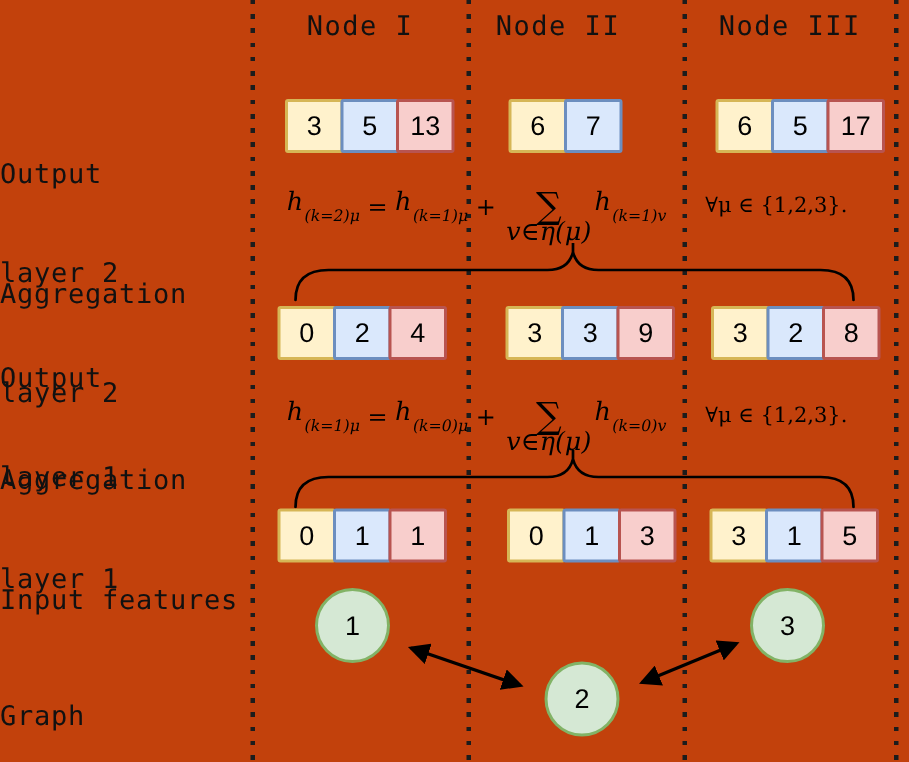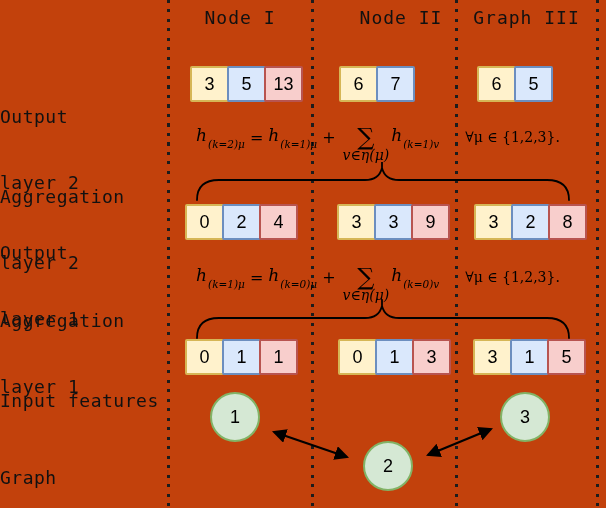--- a/index.html
+++ b/index.html
@@ -32,21 +32,21 @@
   .formula{position:absolute;left:178px;width:400px;height:54px;
            display:flex;align-items:center;justify-content:center;
            font-family:"DejaVu Serif",serif;font-size:16px;color:#000;}
   .formula .var{font-style:italic;font-size:17px;}
   .formula .ss{display:inline-flex;flex-direction:row;vertical-align:-7px;
                font-size:10.5px;line-height:10.5px;margin-left:1px;font-style:italic;}
   .formula .ss sup,.formula .ss sub{display:block;position:static;font-size:10.5px;line-height:10.5px;}
   .formula .op{margin:0 5px;}
   .formula .sum{display:inline-flex;flex-direction:column;align-items:center;margin:14px 2px 0 2px;}
   .formula .sigma{font-size:24px;line-height:23px;}
-  .formula .sumsub{font-size:14px;line-height:13px;font-style:italic;}
+  .formula .sumsub{font-size:17px;line-height:13px;font-style:italic;}
   .formula .forall{font-size:14px;margin-left:26px;}
 
   
   .brace{position:absolute;}
 
   
   .gnode{position:absolute;width:50px;height:50px;border-radius:50%;
          background:#d5e8d4;border:2px solid #82b366;box-sizing:border-box;
          display:flex;align-items:center;justify-content:center;
          font-family:"Liberation Sans",sans-serif;font-size:18px;color:#000;}
@@ -58,22 +58,22 @@
 <body>
 
 <div id="canvas">
 
   <div class="vdots" style="left:167px"></div>
   <div class="vdots" style="left:311px"></div>
   <div class="vdots" style="left:455px"></div>
   <div class="vdots" style="left:596px"></div>
 
   <div class="col-header" style="left:168px;width:144px">Node I</div>
-  <div class="col-header" style="left:329px;width:144px">Node II</div>
-  <div class="col-header" style="left:456px;width:141px">Graph III</div>
+  <div class="col-header" style="left:300px;width:144px">Node II</div>
+  <div class="col-header" style="left:456px;width:141px">Node III</div>
 
   <div class="row-label" style="top:62px">
     <div>Output</div>
     <div>layer 2</div>
   </div>
   <div class="row-label" style="top:142px">
     <div>Aggregation</div>
     <div>layer 2</div>
   </div>
   <div class="row-label" style="top:198px">
@@ -96,20 +96,21 @@
     <div class="cell blue">5</div>
     <div class="cell red">13</div>
   </div>
   <div class="vector" style="left:339px;top:66px">
     <div class="cell yellow">6</div>
     <div class="cell blue">7</div>
   </div>
   <div class="vector" style="left:477px;top:66px">
     <div class="cell yellow">6</div>
     <div class="cell blue">5</div>
+    <div class="cell red">17</div>
   </div>
 
   <div class="formula" style="top:110px">
     <span class="term"><span class="var">h</span><span class="ss">
           <sup>(k=2)</sup>
           <sub>μ</sub>
         </span></span>
     <span class="op">=</span>
     <span class="term"><span class="var">h</span><span class="ss">
           <sup>(k=1)</sup>

